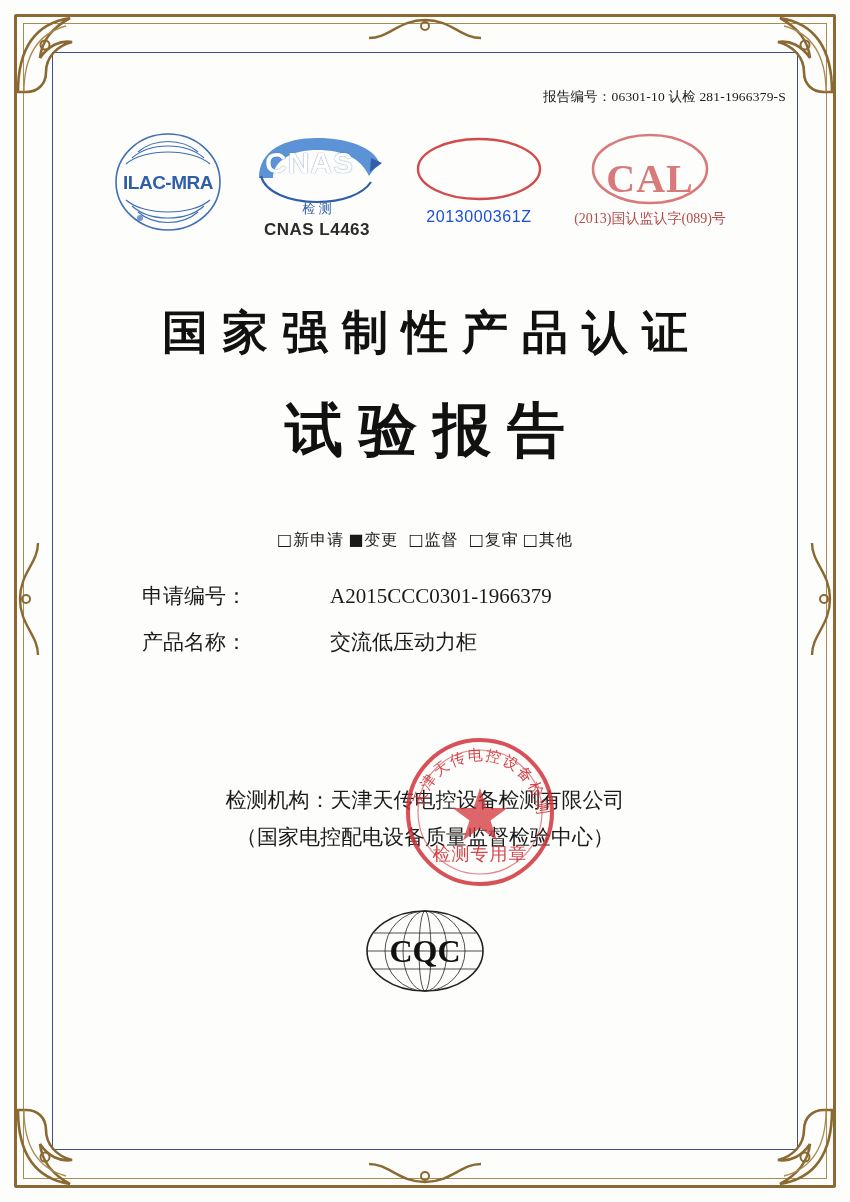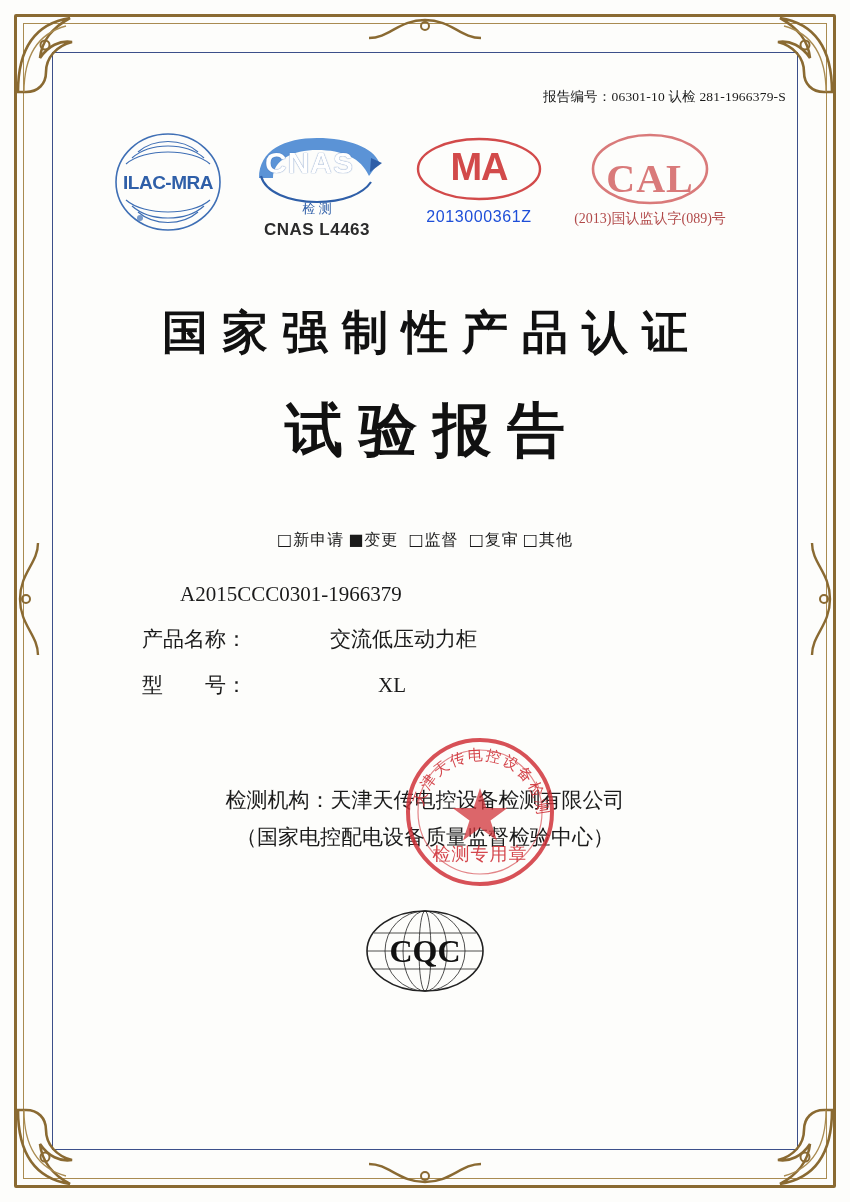--- a/index.html
+++ b/index.html
@@ -379,21 +379,20 @@
         </div>
         <div class="cnas-sub">检 测</div>
         <div class="cnas-code">CNAS L4463</div>
       </div>
 
       <div class="logo logo-ma">
         <div class="ma-ellipse">
           <svg width="128" height="66" viewBox="0 0 128 66">
             <ellipse cx="64" cy="33" rx="61" ry="30" fill="none" stroke="#d24a4a" stroke-width="2.4"></ellipse>
           </svg>
-          <div class="ma-word">MA</div>
         </div>
         <div class="ma-code">2013000361Z</div>
       </div>
 
       <div class="logo logo-cal">
         <div class="cal-ellipse">
           <svg width="120" height="74" viewBox="0 0 120 74">
             <ellipse cx="60" cy="37" rx="57" ry="34" fill="none" stroke="#d97a7a" stroke-width="2.6"></ellipse>
           </svg>
           <div class="cal-word">CAL</div>
@@ -407,32 +406,29 @@
     <div class="title2">试验报告</div>
 
     <div class="checkrow">
       <span>□新申请</span><span>■变更</span>
       <span>□监督</span>
       <span>□复审</span><span>□其他</span>
     </div>
 
     <div class="fields">
       <div class="field-row">
+        <div class="field-label">申请编号：</div>
         <div class="field-value">A2015CCC0301-1966379</div>
       </div>
 
       <div class="field-row">
         <div class="field-label">产品名称：</div>
         <div class="field-value cn">交流低压动力柜</div>
       </div>
 
-      <div class="field-row">
-        <div class="field-label">型　　号：</div>
-        <div class="field-value" style="padding-left:86px">XL</div>
-      </div>
     </div>
 
     <div class="org">
       <span>检测机构：</span><span>天津天传电控设备检测有限公司</span>
       <span class="line2">（国家电控配电设备质量监督检验中心）</span>
     </div>
 
     <div class="seal">
       <svg width="160" height="160" viewBox="0 0 160 160">
         <circle cx="80" cy="80" r="72" fill="none" stroke="#d0333a" stroke-width="4" opacity="0.85"></circle>

